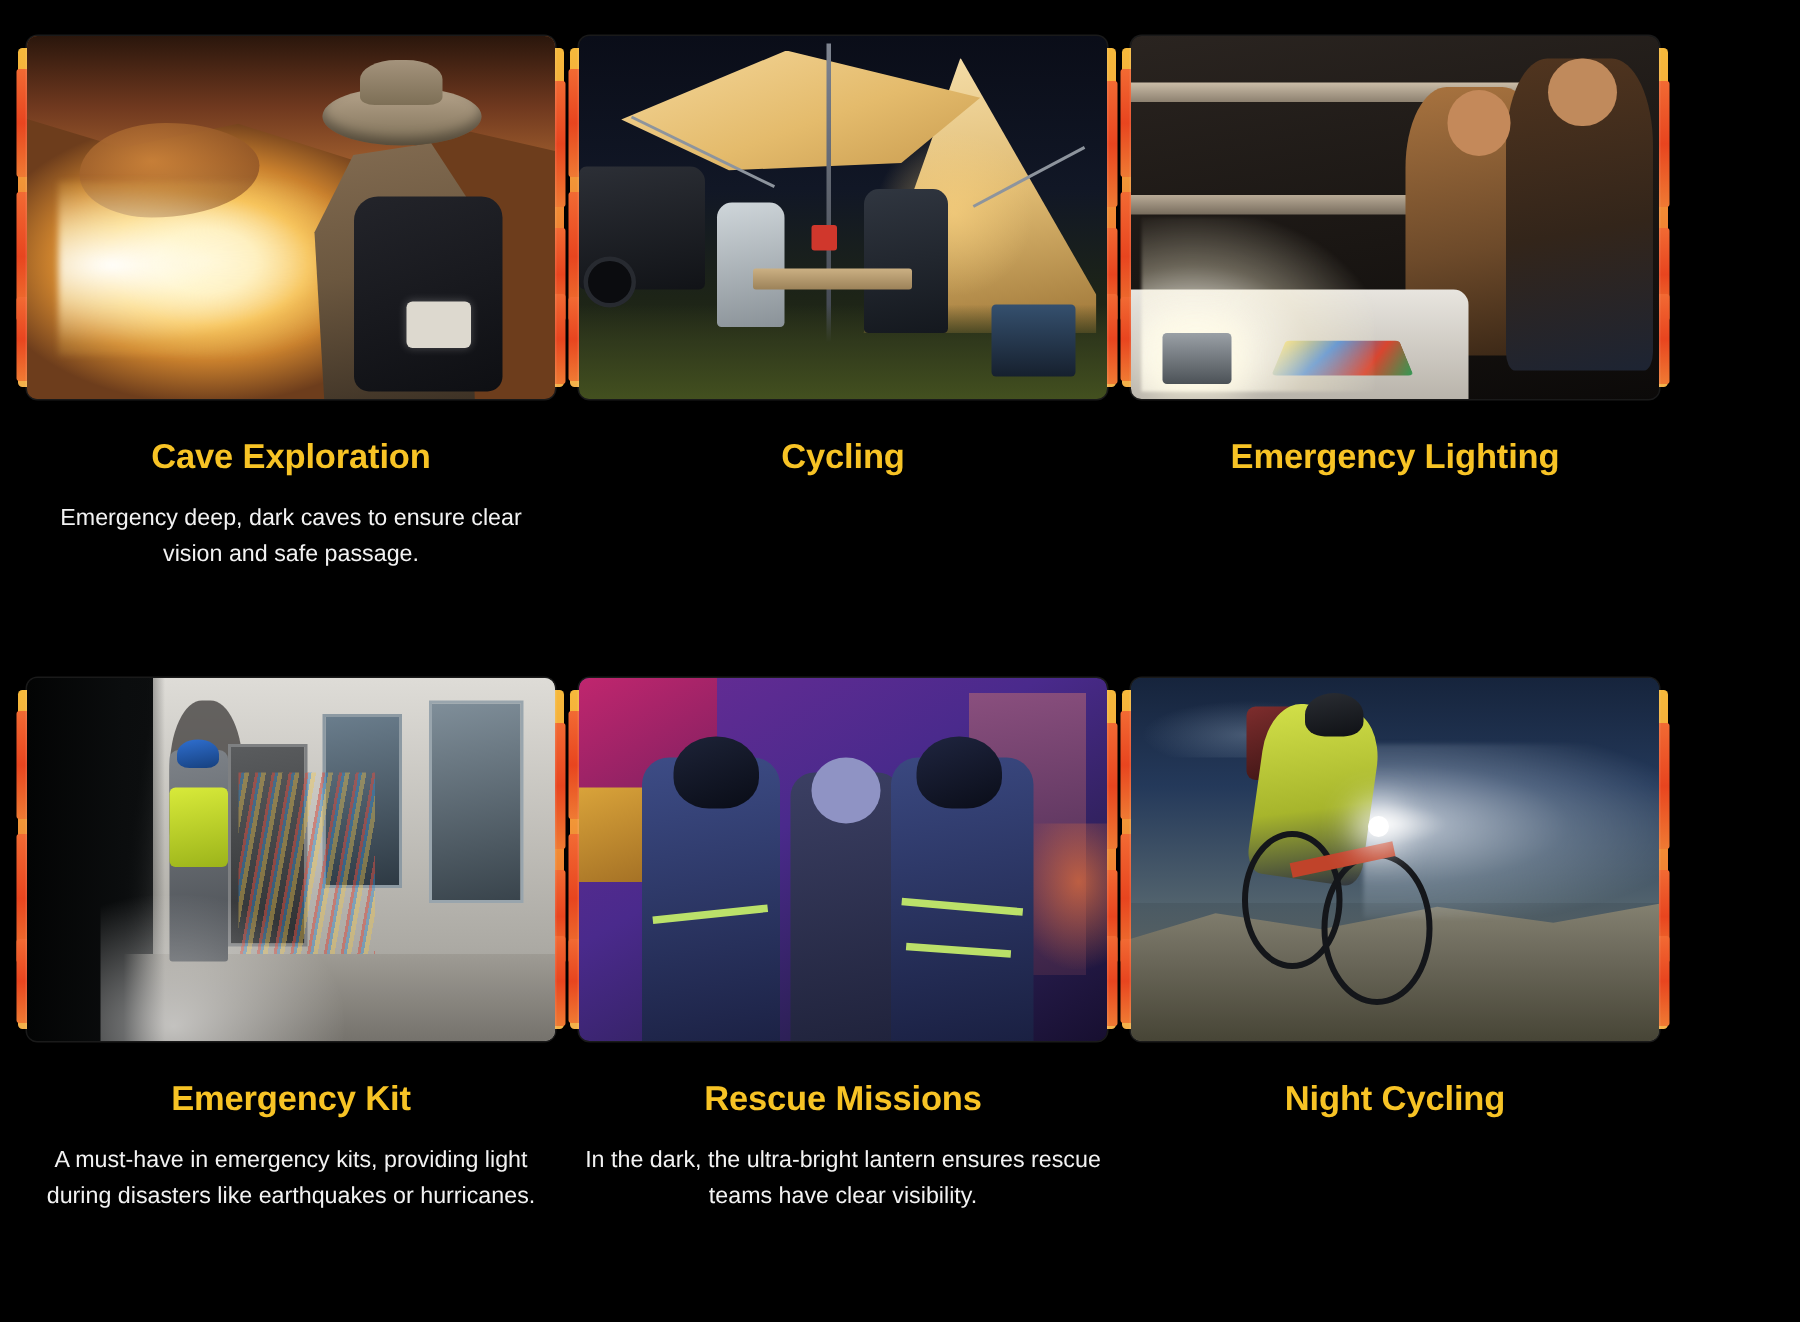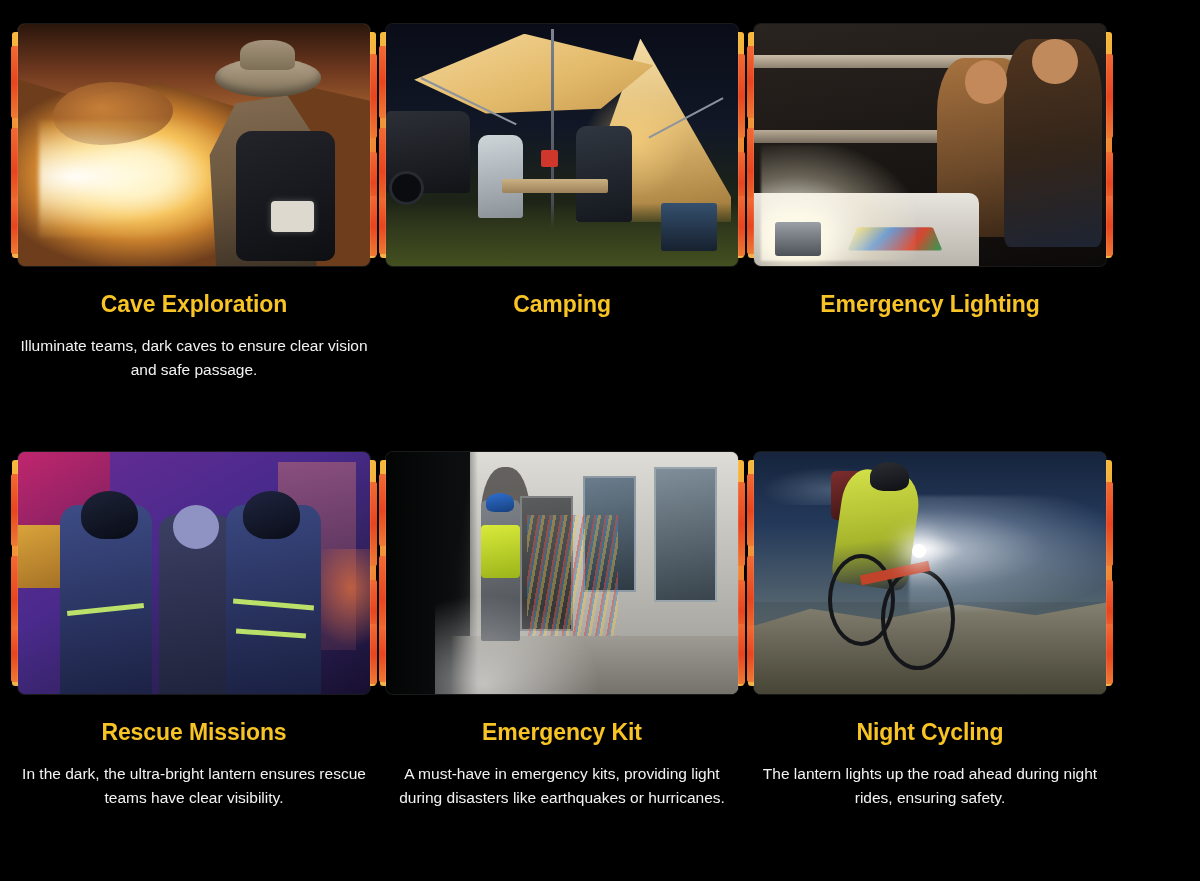--- a/index.html
+++ b/index.html
@@ -276,21 +276,21 @@
             <div class="cave-rock"></div>
             <div class="cave-beam"></div>
           <div class="cave-person"></div>
             <div class="cave-pack"></div>
           <div class="cave-hat"></div>
             <div class="cave-mug"></div>
         </div>
       </div>
     </div>
     <div class="title">Cave Exploration</div>
-    <div class="desc">Illuminate teams, dark caves to ensure clear vision and safe passage.</div>
+    <div class="desc">Emergency deep, dark caves to ensure clear vision and safe passage.</div>
   </div>
 
   <div class="card">
     <div class="frame">
       <div class="rail left"></div>
       <div class="rail right"></div>
       <div class="tab l1"></div>
       <div class="tab l2"></div>
       <div class="tab l3"></div>
       <div class="tab r1"></div>
@@ -307,21 +307,21 @@
           <div class="camp-jeep"></div>
             <div class="camp-grass"></div>
           <div class="camp-p1"></div>
             <div class="camp-p2"></div>
           <div class="camp-table"></div>
             <div class="camp-cup"></div>
             <div class="camp-cooler"></div>
         </div>
       </div>
     </div>
-    <div class="title">Camping</div>
+    <div class="title">Cycling</div>
   </div>
 
   <div class="card">
     <div class="frame">
       <div class="rail left"></div>
       <div class="rail right"></div>
       <div class="tab l1"></div>
       <div class="tab l2"></div>
       <div class="tab l3"></div>
       <div class="tab r1"></div>
@@ -337,20 +337,51 @@
           <div class="em-head1"></div>
             <div class="em-head2"></div>
           <div class="em-table"></div>
             <div class="em-board"></div>
           <div class="em-beam"></div>
             <div class="em-lamp"></div>
         </div>
       </div>
     </div>
     <div class="title">Emergency Lighting</div>
+  </div>
+
+  <div class="card">
+    <div class="frame">
+      <div class="rail left"></div>
+      <div class="rail right"></div>
+      <div class="tab l1"></div>
+      <div class="tab l2"></div>
+      <div class="tab l3"></div>
+      <div class="tab r1"></div>
+      <div class="tab r2"></div>
+      <div class="tab r3"></div>
+      <div class="frame-inner">
+        <div class="photo sc-kit">
+          <div class="kit-wall"></div>
+            <div class="kit-floor"></div>
+            <div class="kit-dark"></div>
+          <div class="kit-shadow"></div>
+          <div class="kit-p1"></div>
+            <div class="kit-p2"></div>
+            <div class="kit-p3"></div>
+          <div class="kit-wires"></div>
+          <div class="kit-worker"></div>
+            <div class="kit-vest"></div>
+            <div class="kit-helm"></div>
+          <div class="kit-beam"></div>
+        </div>
+      </div>
+    </div>
+    <div class="title">Emergency Kit</div>
+    <div class="desc">A must-have in emergency kits, providing light during disasters like earthquakes or hurricanes.</div>
   </div>
 
   <div class="card">
     <div class="frame">
       <div class="rail left"></div>
       <div class="rail right"></div>
       <div class="tab l1"></div>
       <div class="tab l2"></div>
       <div class="tab l3"></div>
       <div class="tab r1"></div>
@@ -382,63 +413,31 @@
     <div class="frame">
       <div class="rail left"></div>
       <div class="rail right"></div>
       <div class="tab l1"></div>
       <div class="tab l2"></div>
       <div class="tab l3"></div>
       <div class="tab r1"></div>
       <div class="tab r2"></div>
       <div class="tab r3"></div>
       <div class="frame-inner">
-        <div class="photo sc-kit">
-          <div class="kit-wall"></div>
-            <div class="kit-floor"></div>
-            <div class="kit-dark"></div>
-          <div class="kit-shadow"></div>
-          <div class="kit-p1"></div>
-            <div class="kit-p2"></div>
-            <div class="kit-p3"></div>
-          <div class="kit-wires"></div>
-          <div class="kit-worker"></div>
-            <div class="kit-vest"></div>
-            <div class="kit-helm"></div>
-          <div class="kit-beam"></div>
-        </div>
-      </div>
-    </div>
-    <div class="title">Emergency Kit</div>
-    <div class="desc">A must-have in emergency kits, providing light during disasters like earthquakes or hurricanes.</div>
-  </div>
-
-  <div class="card">
-    <div class="frame">
-      <div class="rail left"></div>
-      <div class="rail right"></div>
-      <div class="tab l1"></div>
-      <div class="tab l2"></div>
-      <div class="tab l3"></div>
-      <div class="tab r1"></div>
-      <div class="tab r2"></div>
-      <div class="tab r3"></div>
-      <div class="frame-inner">
         <div class="photo sc-cyc">
           <div class="cy-sky"></div>
             <div class="cy-cloud"></div>
             <div class="cy-rock"></div>
           <div class="cy-beam"></div>
           <div class="cy-pack"></div>
             <div class="cy-rider"></div>
             <div class="cy-helm"></div>
           <div class="cy-wh1"></div>
             <div class="cy-wh2"></div>
             <div class="cy-frame"></div>
           <div class="cy-lamp"></div>
         </div>
       </div>
     </div>
     <div class="title">Night Cycling</div>
-    <div class="desc">The lantern lights up the road ahead during night rides, ensuring safety.</div>
   </div>
 
 </div>
 
 </body></html>

